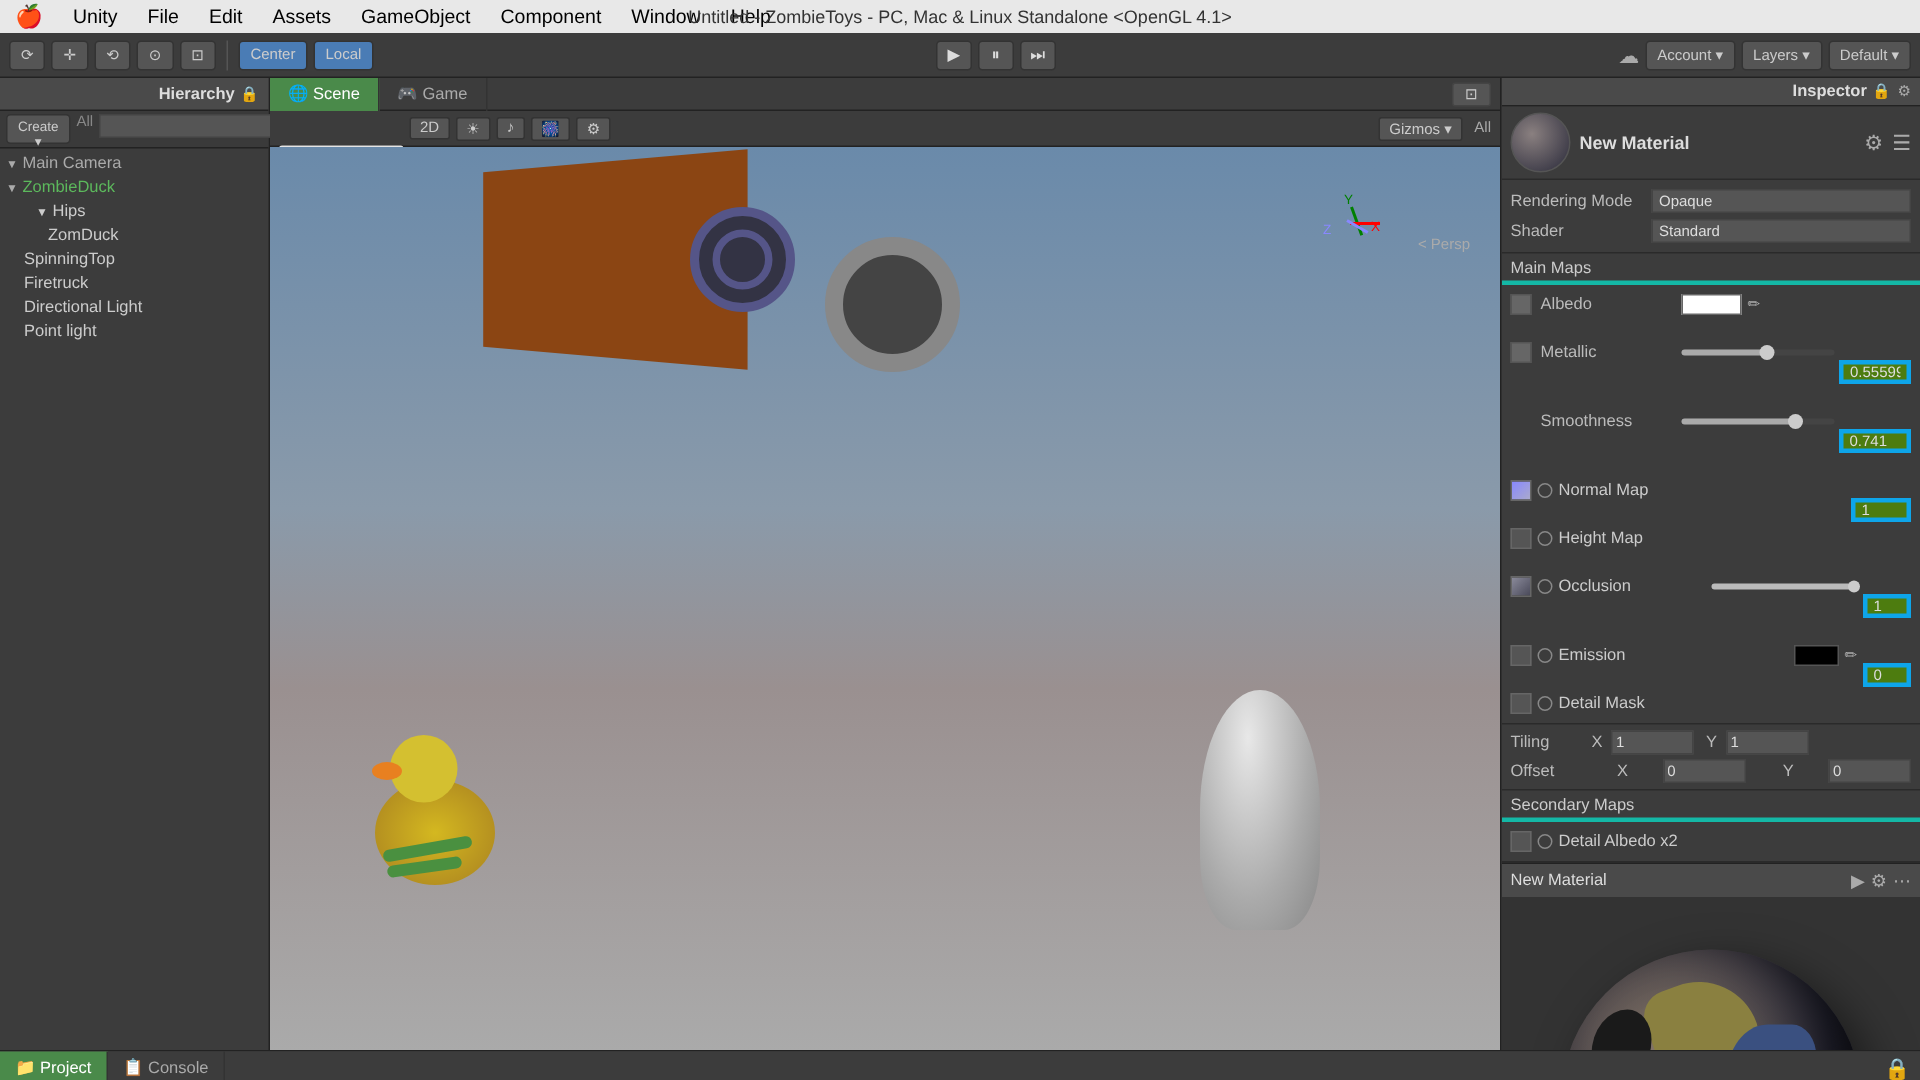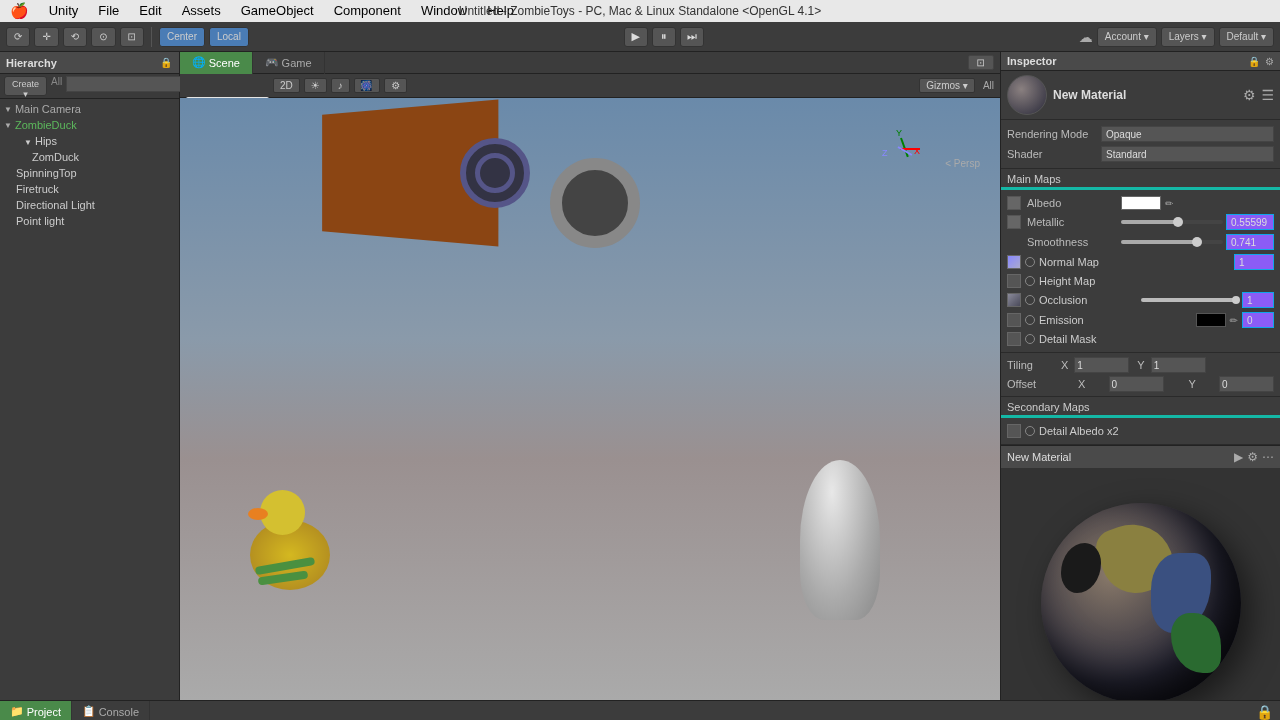--- a/index.html
+++ b/index.html
@@ -36,21 +36,21 @@
 
     
     #hierarchy {
       width: 180px; min-width: 180px; background: #3c3c3c; border-right: 1px solid #222;
       display: flex; flex-direction: column;
     }
     .panel-header {
       background: #4a4a4a; padding: 3px 6px; border-bottom: 1px solid #222;
       display: flex; align-items: center; gap: 4px; height: 22px;
     }
-    .panel-title { font-size: 11px; font-weight: bold; color: #ddd; flex: 1; }
+    .panel-title { font-size: 11px; font-weight: bold; color: #ddd; flex: 1; text-align: right; }
     .panel-icon-btn { cursor: pointer; color: #aaa; font-size: 10px; }
     .hierarchy-content { flex: 1; overflow-y: auto; padding: 2px 0; }
     .hier-item { padding: 2px 4px 2px 16px; cursor: pointer; font-size: 11px; color: #ccc; }
     .hier-item.indent1 { padding-left: 24px; }
     .hier-item.indent2 { padding-left: 32px; }
     .hier-section { padding: 2px 4px; font-size: 11px; color: #aaa; display: flex; align-items: center; gap: 3px; cursor: pointer; }
     .triangle { display: inline-block; font-size: 8px; }
     .triangle.open::before { content: '▼'; }
 
     
@@ -81,22 +81,22 @@
     
     #inspector {
       width: 280px; min-width: 280px; background: #3c3c3c; border-left: 1px solid #222;
       display: flex; flex-direction: column; overflow-y: auto;
     }
     .inspector-header { background: #4a4a4a; padding: 3px 6px; border-bottom: 1px solid #222; display: flex; align-items: center; gap: 4px; height: 22px; }
     .inspector-section { padding: 4px 6px; border-bottom: 1px solid #2a2a2a; }
     .inspector-row { display: flex; align-items: center; gap: 4px; padding: 2px 0; font-size: 11px; }
     .inspector-label { color: #bbb; min-width: 90px; font-size: 11px; }
     .inspector-input {
-      background: #8b5cf6; border: 1px solid #0ea5e9; color: #ddd; padding: 1px 4px;
-      font-size: 10px; flex: 1; height: 16px;
+      background: #4d7c0f; border: 3px solid #0ea5e9; color: #ddd; padding: 1px 4px;
+      font-size: 10px; flex: 1; height: 16px; margin-top: 26px;
     }
     .inspector-select {
       background: #555; border: 1px solid #444; color: #ddd; padding: 1px 4px;
       font-size: 10px; flex: 1; height: 16px; appearance: none;
     }
     .slider-track { flex: 1; height: 4px; background: #444; border-radius: 2px; position: relative; }
     .slider-fill { height: 100%; background: #aaa; border-radius: 2px; }
     .slider-thumb { width: 10px; height: 10px; background: #ccc; border-radius: 50%; position: absolute; top: -3px; }
     .color-swatch { width: 40px; height: 14px; border: 1px solid #666; cursor: pointer; }
     .pencil-icon { color: #aaa; cursor: pointer; font-size: 10px; }

